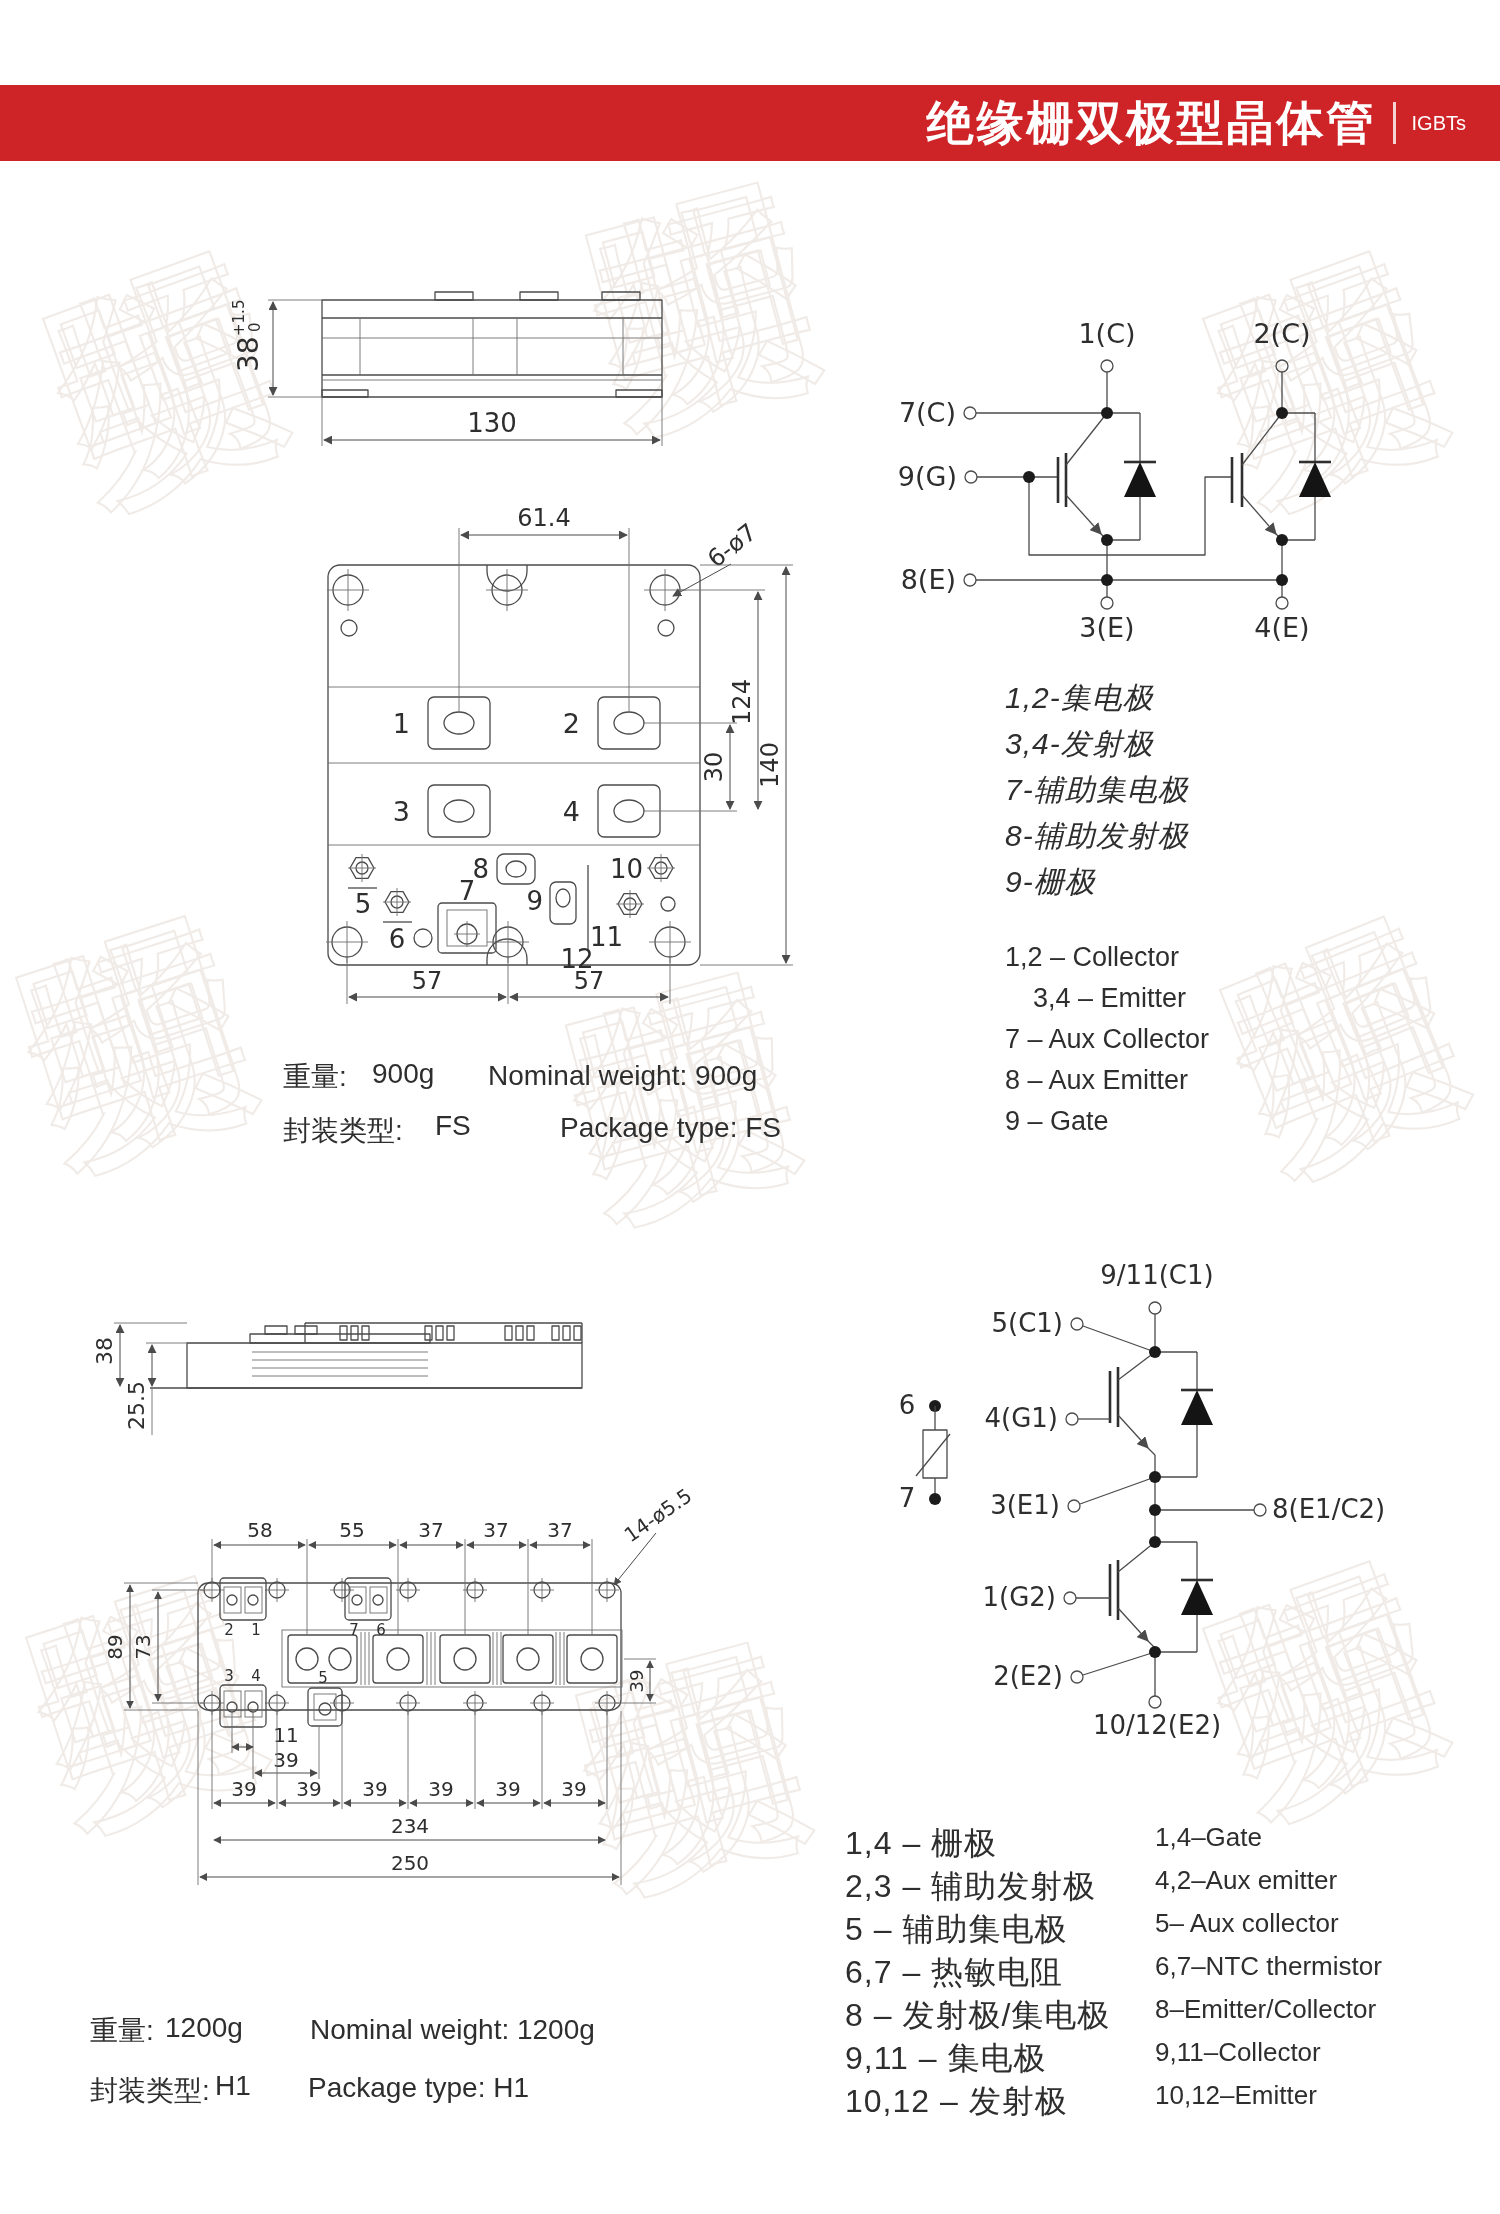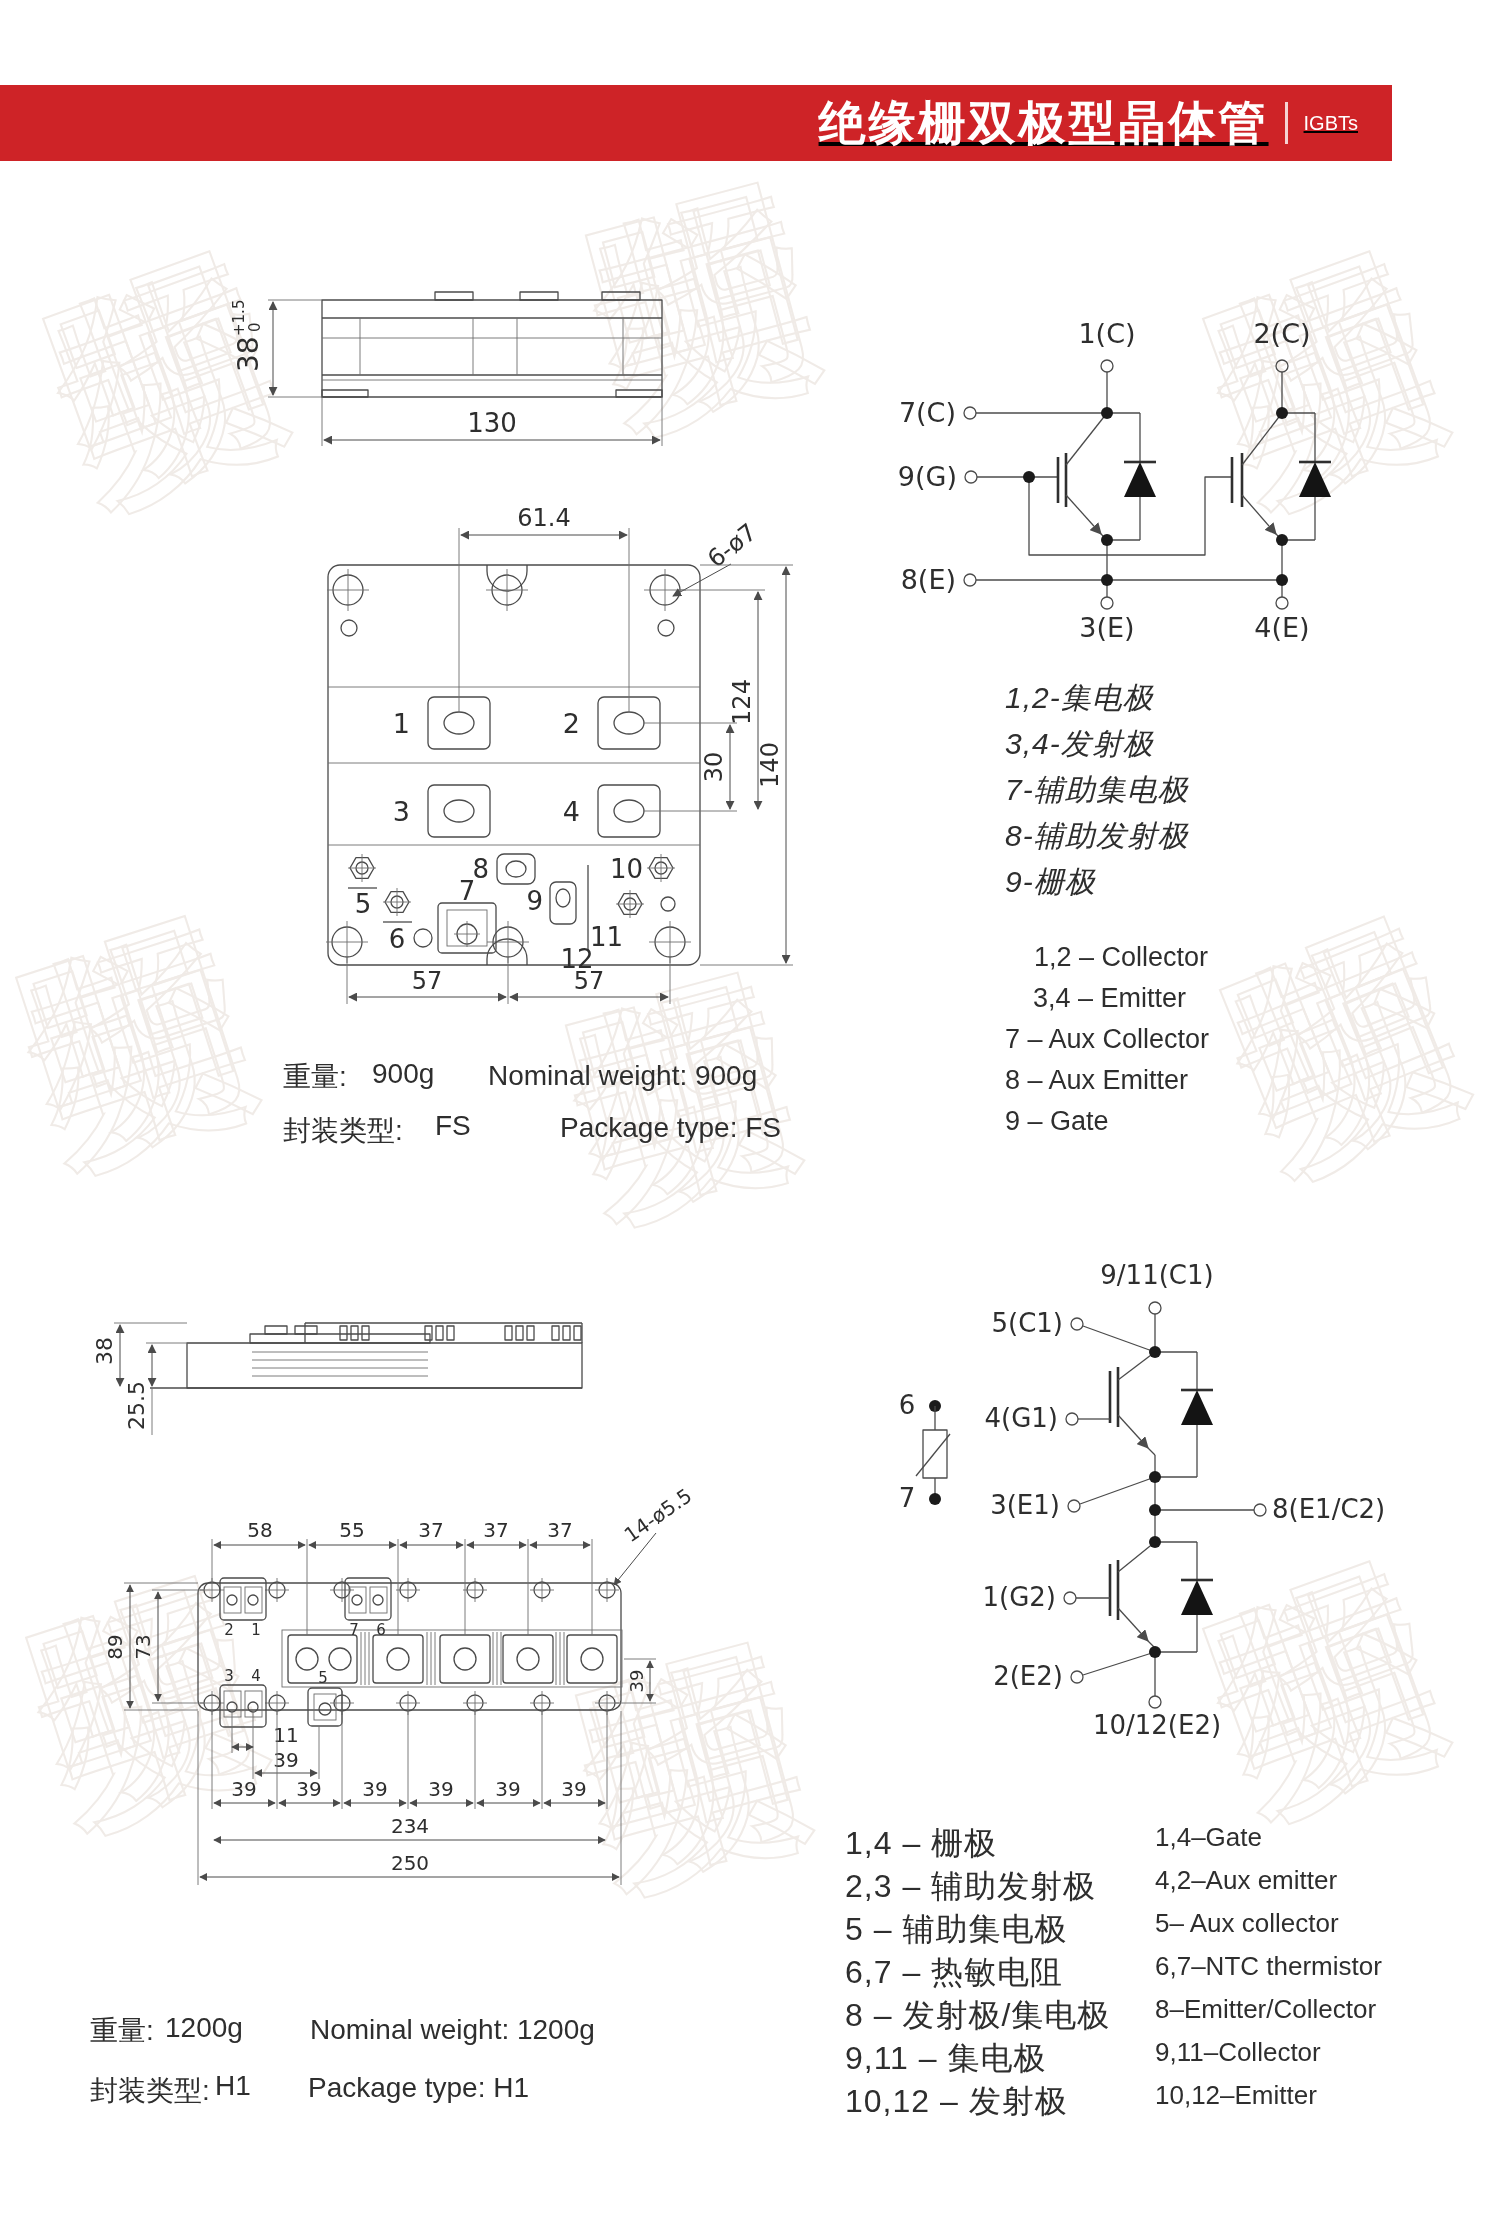--- a/index.html
+++ b/index.html
@@ -4,23 +4,23 @@
 <style>
   html,body { margin:0; padding:0; background:#ffffff; }
   .page { position:relative; width:1500px; height:2214px; background:#fff; overflow:hidden;
           font-family:"Liberation Sans","DejaVu Sans",sans-serif; }
   
   .wm { position:absolute; writing-mode:vertical-rl; text-orientation:upright;
         font-size:215px; line-height:1.05; color:transparent;
         -webkit-text-stroke:2px #f0ebe7; pointer-events:none; z-index:0; user-select:none;
         font-family:"DejaVu Sans",sans-serif; }
   
-  .header { position:absolute; left:0; top:85px; width:1392px; height:76px; background:#ce2327;
+  .header { position:absolute; left:0; top:85px; width:1500px; height:76px; background:#ce2327;
             display:flex; align-items:center; justify-content:flex-end; box-sizing:border-box;
-            padding-right:34px; gap:16px; z-index:3;text-decoration:underline; }
+            padding-right:34px; gap:16px; z-index:3; }
   .header .zh { color:#fff; font-size:47px; font-weight:bold; letter-spacing:3px; }
   .header .sep { width:3px; height:42px; background:rgba(255,255,255,.8); }
   .header .en { color:#fff; font-size:20px; }
   
   svg { position:absolute; overflow:visible; z-index:2; }
   .ln   { stroke:#4b4b4b; stroke-width:1.3; fill:none; stroke-linejoin:round; }
   .thin { stroke:#6d6d6d; stroke-width:0.9; fill:none; }
   .dim  { stroke:#4b4b4b; stroke-width:1; fill:none; }
   .bar  { stroke:#2f2f2f; stroke-width:2.6; fill:none; }
   .dot  { fill:#1b1b1b; stroke:none; }
@@ -269,21 +269,21 @@
       <text class="t27" x="207" y="352" text-anchor="middle">3(E)</text>
       <text class="t27" x="382" y="352" text-anchor="middle">4(E)</text>
     </g>
   </svg>
 
   <div class="abs legzh" style="left:1005px; top:678px;">1,2-集电极</div>
   <div class="abs legzh" style="left:1005px; top:724px;">3,4-发射极</div>
   <div class="abs legzh" style="left:1005px; top:770px;">7-辅助集电极</div>
   <div class="abs legzh" style="left:1005px; top:816px;">8-辅助发射极</div>
   <div class="abs legzh" style="left:1005px; top:862px;">9-栅极</div>
-  <div class="abs legen" style="left:1005px; top:942px;margin-left:29px;">1,2 – Collector</div>
+  <div class="abs legen" style="left:1005px; top:942px;">1,2 – Collector</div>
   <div class="abs legen" style="left:1033px; top:983px;">3,4 – Emitter</div>
   <div class="abs legen" style="left:1005px; top:1024px;">7 – Aux Collector</div>
   <div class="abs legen" style="left:1005px; top:1065px;">8 – Aux Emitter</div>
   <div class="abs legen" style="left:1005px; top:1106px;">9 – Gate</div>
 
   <div class="abs wtx" style="left:283px; top:1058px;">重量:</div>
   <div class="abs wtx" style="left:372px; top:1058px;">900g</div>
   <div class="abs wtx" style="left:488px; top:1060px;">Nominal weight: 900g</div>
   <div class="abs wtx" style="left:283px; top:1112px;">封装类型:</div>
   <div class="abs wtx" style="left:435px; top:1110px;">FS</div>

